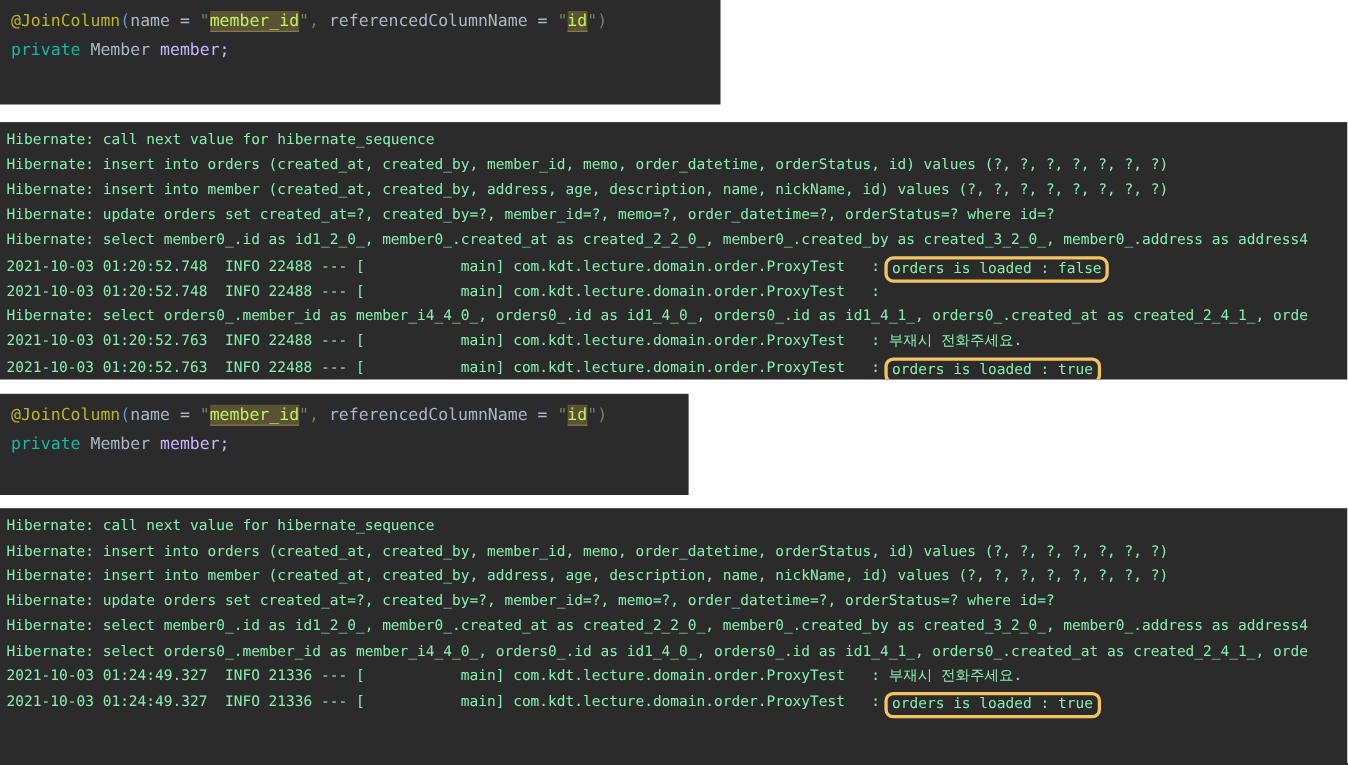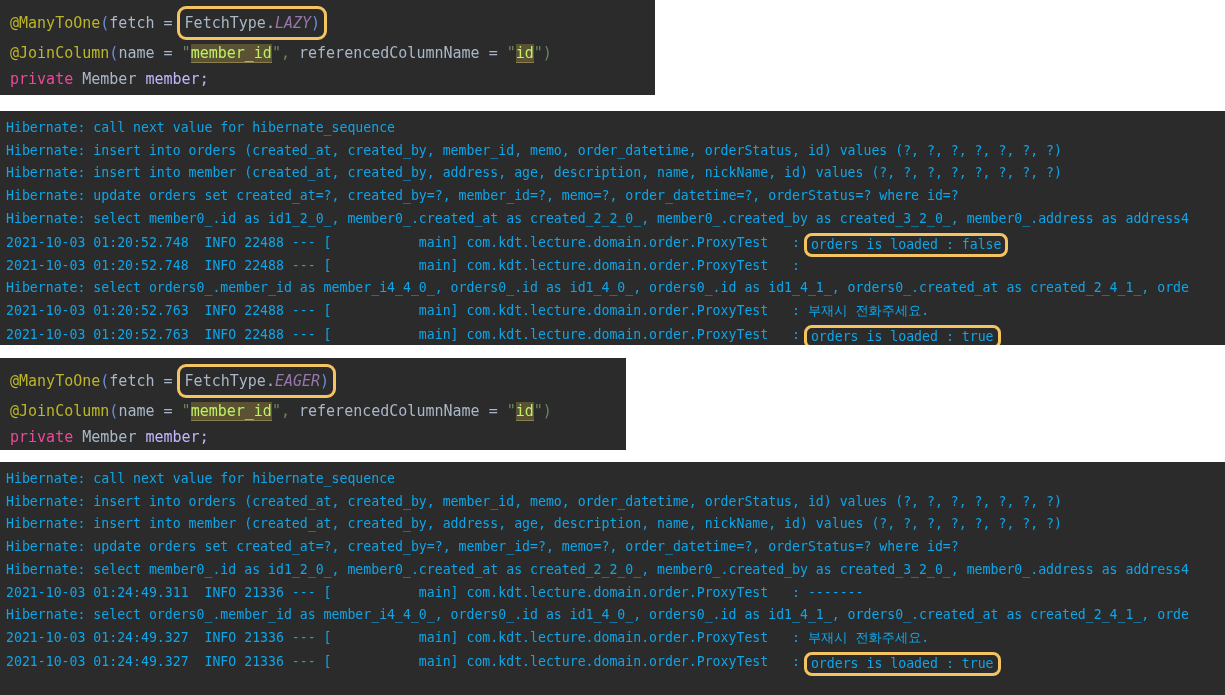--- a/index.html
+++ b/index.html
@@ -43,21 +43,21 @@
     padding-left: 10px;
   }
 
   
   .tok-ann      { color: #bbb529; }          
   .tok-param    { color: #a9b7c6; }          
   .tok-op       { color: #a9b7c6; }
   .tok-cls      { color: #a9b7c6; }          
   .tok-const    { color: #9876aa; font-style: italic; }  
   .tok-paren    { color: #6a8fd6; }
-  .tok-kw       { color: #ec4899; }          
+  .tok-kw       { color: #14b8a6; }          
   .tok-field    { color: #c4b5fd; }          
   .tok-str      { color: #6a8759; }          
   .tok-strhl    {
     color: #bef264;
     background: #5a5232;
     border-bottom: 1px solid #8a8050;
   }
 
   
   .callout {
@@ -72,21 +72,21 @@
 
   
   .log-panel {
     padding: 6px 0 6px 0;
   }
   .log-line {
     font-family: "DejaVu Sans Mono", "Liberation Mono", monospace;
     font-size: 13.2px;
     line-height: 22.7px;
     white-space: pre;
-    color: #0ea5e9;
+    color: #86efac;
     padding-left: 6px;
     letter-spacing: 0px;
   }
   .log-line .hl {
     display: inline-block;
     border: 3px solid #f5c462;
     border-radius: 8px;
     padding: 0px 4px;
     margin: 0 -4px;
     line-height: 18px;
@@ -100,53 +100,50 @@
   #log-lazy   { left: 0;   top: 111px; width: 1225px; height: 234px; }
   #code-eager { left: 0;   top: 358px; width: 626px;  height: 92px; }
   #log-eager  { left: 0;   top: 462px; width: 1225px; height: 233px; }
 </style>
 </head>
 <body>
 
 <div class="page">
 
   <div class="panel code-panel" id="code-lazy">
-    <div class="code-line"><span class="tok-ann">@ManyToOne</span><span class="tok-paren">(</span><span class="tok-param">fetch</span><span class="tok-op"> = </span><span class="callout"><span class="tok-cls">FetchType</span><span class="tok-op">.</span><span class="tok-const">LAZY</span><span class="tok-paren">)</span></span></div>
 
     <div class="code-line"><span class="tok-ann">@JoinColumn</span><span class="tok-paren">(</span><span class="tok-param">name</span><span class="tok-op"> = </span><span class="tok-str">"</span><span class="tok-strhl">member_id</span><span class="tok-str">", </span><span class="tok-param">referencedColumnName</span><span class="tok-op"> = </span><span class="tok-str">"</span><span class="tok-strhl">id</span><span class="tok-str">")</span></div>
 
     <div class="code-line"><span class="tok-kw">private</span><span> </span><span class="tok-cls">Member</span><span> </span><span class="tok-field">member;</span></div>
   </div>
 
   <div class="panel log-panel" id="log-lazy">
     <div class="log-line">Hibernate: call next value for hibernate_sequence</div>
     <div class="log-line">Hibernate: insert into orders (created_at, created_by, member_id, memo, order_datetime, orderStatus, id) values (?, ?, ?, ?, ?, ?, ?)</div>
     <div class="log-line">Hibernate: insert into member (created_at, created_by, address, age, description, name, nickName, id) values (?, ?, ?, ?, ?, ?, ?, ?)</div>
     <div class="log-line">Hibernate: update orders set created_at=?, created_by=?, member_id=?, memo=?, order_datetime=?, orderStatus=? where id=?</div>
     <div class="log-line">Hibernate: select member0_.id as id1_2_0_, member0_.created_at as created_2_2_0_, member0_.created_by as created_3_2_0_, member0_.address as address4</div>
     <div class="log-line"><span>2021-10-03 01:20:52.748  INFO 22488 --- [           main] com.kdt.lecture.domain.order.ProxyTest   : </span><span class="hl">orders is loaded : false</span></div>
     <div class="log-line"><span>2021-10-03 01:20:52.748  INFO 22488 --- [           main] com.kdt.lecture.domain.order.ProxyTest   : </span><span></span></div>
     <div class="log-line">Hibernate: select orders0_.member_id as member_i4_4_0_, orders0_.id as id1_4_0_, orders0_.id as id1_4_1_, orders0_.created_at as created_2_4_1_, orde</div>
     <div class="log-line"><span>2021-10-03 01:20:52.763  INFO 22488 --- [           main] com.kdt.lecture.domain.order.ProxyTest   : </span><span>부재시 전화주세요.</span></div>
     <div class="log-line"><span>2021-10-03 01:20:52.763  INFO 22488 --- [           main] com.kdt.lecture.domain.order.ProxyTest   : </span><span class="hl">orders is loaded : true</span></div>
   </div>
 
   <div class="panel code-panel" id="code-eager">
-    <div class="code-line"><span class="tok-ann">@ManyToOne</span><span class="tok-paren">(</span><span class="tok-param">fetch</span><span class="tok-op"> = </span><span class="callout"><span class="tok-cls">FetchType</span><span class="tok-op">.</span><span class="tok-const">EAGER</span><span class="tok-paren">)</span></span></div>
 
     <div class="code-line"><span class="tok-ann">@JoinColumn</span><span class="tok-paren">(</span><span class="tok-param">name</span><span class="tok-op"> = </span><span class="tok-str">"</span><span class="tok-strhl">member_id</span><span class="tok-str">", </span><span class="tok-param">referencedColumnName</span><span class="tok-op"> = </span><span class="tok-str">"</span><span class="tok-strhl">id</span><span class="tok-str">")</span></div>
 
     <div class="code-line"><span class="tok-kw">private</span><span> </span><span class="tok-cls">Member</span><span> </span><span class="tok-field">member;</span></div>
   </div>
 
   <div class="panel log-panel" id="log-eager">
     <div class="log-line">Hibernate: call next value for hibernate_sequence</div>
     <div class="log-line">Hibernate: insert into orders (created_at, created_by, member_id, memo, order_datetime, orderStatus, id) values (?, ?, ?, ?, ?, ?, ?)</div>
     <div class="log-line">Hibernate: insert into member (created_at, created_by, address, age, description, name, nickName, id) values (?, ?, ?, ?, ?, ?, ?, ?)</div>
     <div class="log-line">Hibernate: update orders set created_at=?, created_by=?, member_id=?, memo=?, order_datetime=?, orderStatus=? where id=?</div>
     <div class="log-line">Hibernate: select member0_.id as id1_2_0_, member0_.created_at as created_2_2_0_, member0_.created_by as created_3_2_0_, member0_.address as address4</div>
-    <div class="log-line"><span>2021-10-03 01:24:49.311  INFO 21336 --- [           main] com.kdt.lecture.domain.order.ProxyTest   : </span><span>-------</span></div>
     <div class="log-line">Hibernate: select orders0_.member_id as member_i4_4_0_, orders0_.id as id1_4_0_, orders0_.id as id1_4_1_, orders0_.created_at as created_2_4_1_, orde</div>
     <div class="log-line"><span>2021-10-03 01:24:49.327  INFO 21336 --- [           main] com.kdt.lecture.domain.order.ProxyTest   : </span><span>부재시 전화주세요.</span></div>
     <div class="log-line"><span>2021-10-03 01:24:49.327  INFO 21336 --- [           main] com.kdt.lecture.domain.order.ProxyTest   : </span><span class="hl">orders is loaded : true</span></div>
   </div>
 
 </div>
 
 </body></html>

